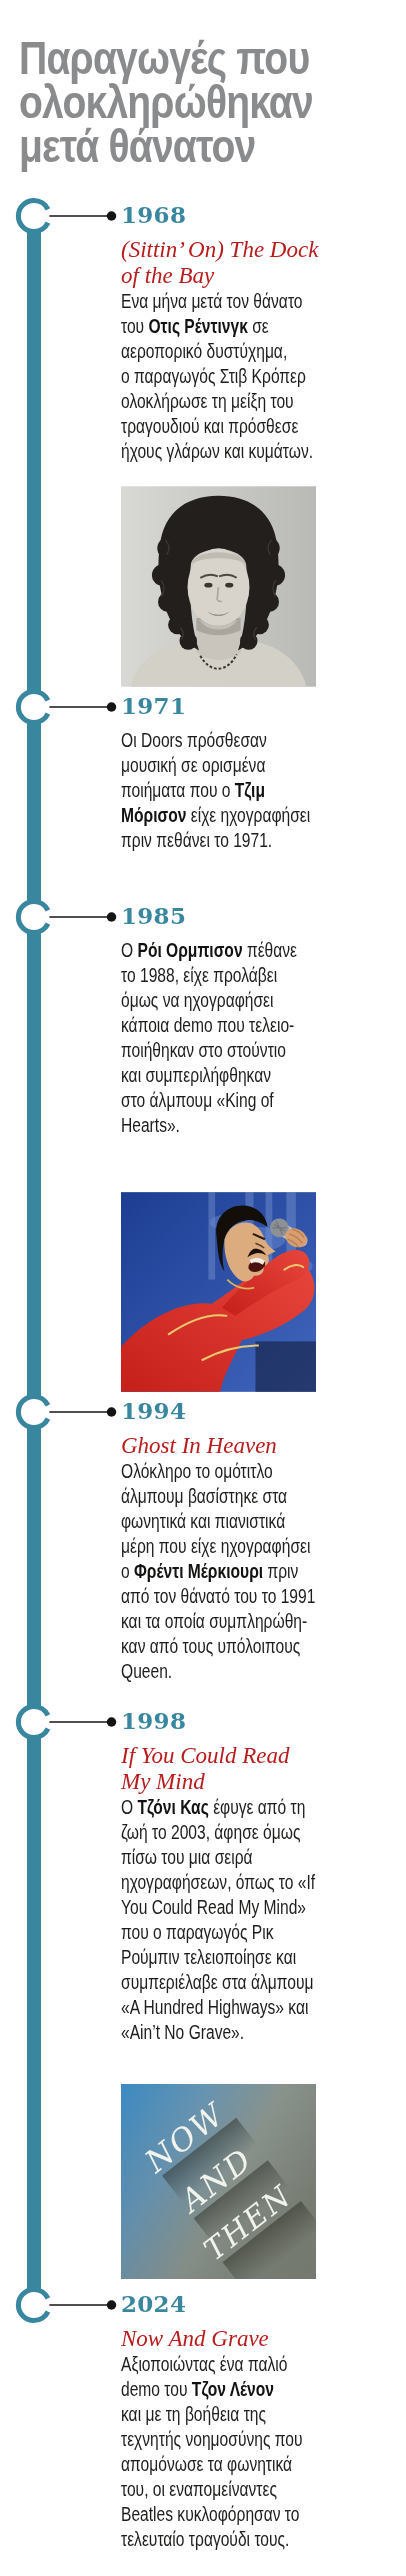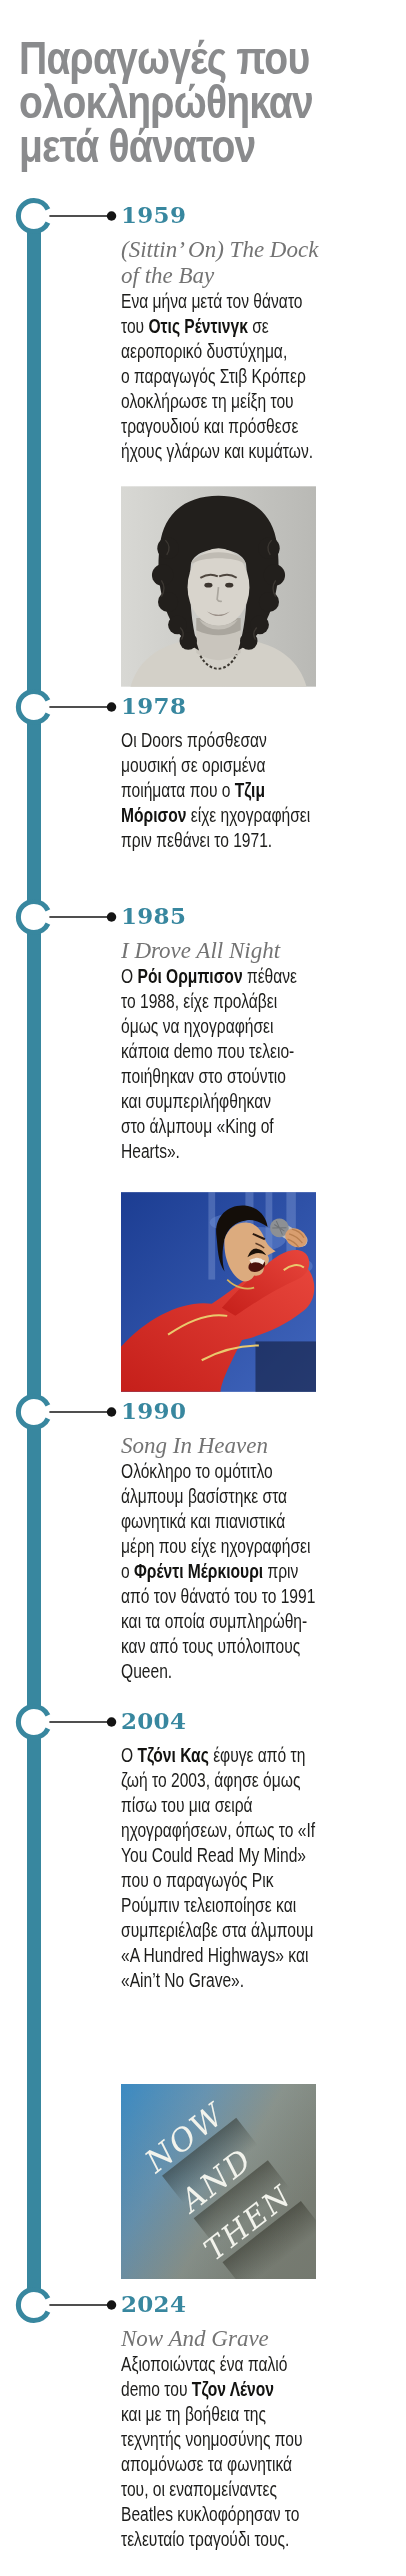--- a/index.html
+++ b/index.html
@@ -27,21 +27,21 @@
   .node-svg .connector{stroke:var(--connector-black,#141414);stroke-width:2.5;}
   .node-svg .dot{fill:var(--connector-black,#141414);}
   .year{
     position:absolute;left:121px;top:4px;height:27px;line-height:27px;
     font-family:"DejaVu Serif",serif;font-weight:bold;font-size:23px;
     letter-spacing:0.3px;color:var(--accent-teal,#38879f);
   }
   .content{position:absolute;left:121px;top:40px;width:286px;}
   .song-title{
     font-family:"Liberation Serif",serif;font-style:italic;
-    font-size:23px;line-height:26px;color:#737373;white-space:pre-line;
+    font-size:23px;line-height:26px;color:#b91c1c;white-space:pre-line;
   }
   .body-text{
     margin:0;width:283px;
     font-size:19.5px;line-height:25px;color:var(--text-black,#1d1d1b);
     white-space:pre-line;
     transform:scaleX(.8);transform-origin:left top;
   }
   .body-text b{font-weight:bold;color:#121210;}
   
   .photo{position:absolute;left:121px;}
@@ -65,99 +65,100 @@
 
   <div class="rail"></div>
 
   <div id="entries">
   <div class="entry" style="top: 197px;">
     <svg class="node-svg" width="108" height="38" viewBox="0 0 160 56">
       <line class="connector" x1="28" y1="28" x2="143" y2="28"></line>
       <circle class="ring" cx="28" cy="28" r="23" pathLength="100" stroke-dasharray="0 7 86 7"></circle>
       <circle class="dot" cx="143" cy="28" r="7"></circle>
     </svg>
-    <div class="year">1959</div>
+    <div class="year">1968</div>
     <div class="content">
       <div class="song-title">(Sittin’ On) The Dock
 of the Bay</div>
       <p class="body-text"><span>Ενα μήνα μετά τον θάνατο
 του </span><b>Οτις Ρέντινγκ</b><span> σε
 αεροπορικό δυστύχημα,
 ο παραγωγός Στιβ Κρόπερ
 ολοκλήρωσε τη μείξη του
 τραγουδιού και πρόσθεσε
 ήχους γλάρων και κυμάτων.</span></p>
     </div>
   </div>
 
   <div class="entry" style="top: 688px;">
     <svg class="node-svg" width="108" height="38" viewBox="0 0 160 56">
       <line class="connector" x1="28" y1="28" x2="143" y2="28"></line>
       <circle class="ring" cx="28" cy="28" r="23" pathLength="100" stroke-dasharray="0 7 86 7"></circle>
       <circle class="dot" cx="143" cy="28" r="7"></circle>
     </svg>
-    <div class="year">1978</div>
+    <div class="year">1971</div>
     <div class="content">
       <p class="body-text"><span>Οι Doors πρόσθεσαν
 μουσική σε ορισμένα
 ποιήματα που ο </span><b>Τζιμ
 Μόρισον</b><span> είχε ηχογραφήσει
 πριν πεθάνει το 1971.</span></p>
     </div>
   </div>
 
   <div class="entry" style="top: 898px;">
     <svg class="node-svg" width="108" height="38" viewBox="0 0 160 56">
       <line class="connector" x1="28" y1="28" x2="143" y2="28"></line>
       <circle class="ring" cx="28" cy="28" r="23" pathLength="100" stroke-dasharray="0 7 86 7"></circle>
       <circle class="dot" cx="143" cy="28" r="7"></circle>
     </svg>
     <div class="year">1985</div>
     <div class="content">
-      <div class="song-title">I Drove All Night</div>
       <p class="body-text"><span>Ο </span><b>Ρόι Ορμπισον</b><span> πέθανε
 το 1988, είχε προλάβει
 όμως να ηχογραφήσει
 κάποια demo που τελειο-
 ποιήθηκαν στο στούντιο
 και συμπεριλήφθηκαν
 στο άλμπουμ «King of
 Hearts».</span></p>
     </div>
   </div>
 
   <div class="entry" style="top: 1393px;">
     <svg class="node-svg" width="108" height="38" viewBox="0 0 160 56">
       <line class="connector" x1="28" y1="28" x2="143" y2="28"></line>
       <circle class="ring" cx="28" cy="28" r="23" pathLength="100" stroke-dasharray="0 7 86 7"></circle>
       <circle class="dot" cx="143" cy="28" r="7"></circle>
     </svg>
-    <div class="year">1990</div>
-    <div class="content">
-      <div class="song-title">Song In Heaven</div>
+    <div class="year">1994</div>
+    <div class="content">
+      <div class="song-title">Ghost In Heaven</div>
       <p class="body-text"><span>Ολόκληρο το ομότιτλο
 άλμπουμ βασίστηκε στα
 φωνητικά και πιανιστικά
 μέρη που είχε ηχογραφήσει
 ο </span><b>Φρέντι Μέρκιουρι</b><span> πριν
 από τον θάνατό του το 1991
 και τα οποία συμπληρώθη-
 καν από τους υπόλοιπους
 Queen.</span></p>
     </div>
   </div>
 
   <div class="entry" style="top: 1703px;">
     <svg class="node-svg" width="108" height="38" viewBox="0 0 160 56">
       <line class="connector" x1="28" y1="28" x2="143" y2="28"></line>
       <circle class="ring" cx="28" cy="28" r="23" pathLength="100" stroke-dasharray="0 7 86 7"></circle>
       <circle class="dot" cx="143" cy="28" r="7"></circle>
     </svg>
-    <div class="year">2004</div>
-    <div class="content">
+    <div class="year">1998</div>
+    <div class="content">
+      <div class="song-title">If You Could Read
+My Mind</div>
       <p class="body-text"><span>Ο </span><b>Τζόνι Κας</b><span> έφυγε από τη
 ζωή το 2003, άφησε όμως
 πίσω του μια σειρά
 ηχογραφήσεων, όπως το «If
 You Could Read My Mind»
 που ο παραγωγός Ρικ
 Ρούμπιν τελειοποίησε και
 συμπεριέλαβε στα άλμπουμ
 «A Hundred Highways» και
 «Ain’t No Grave».</span></p>

